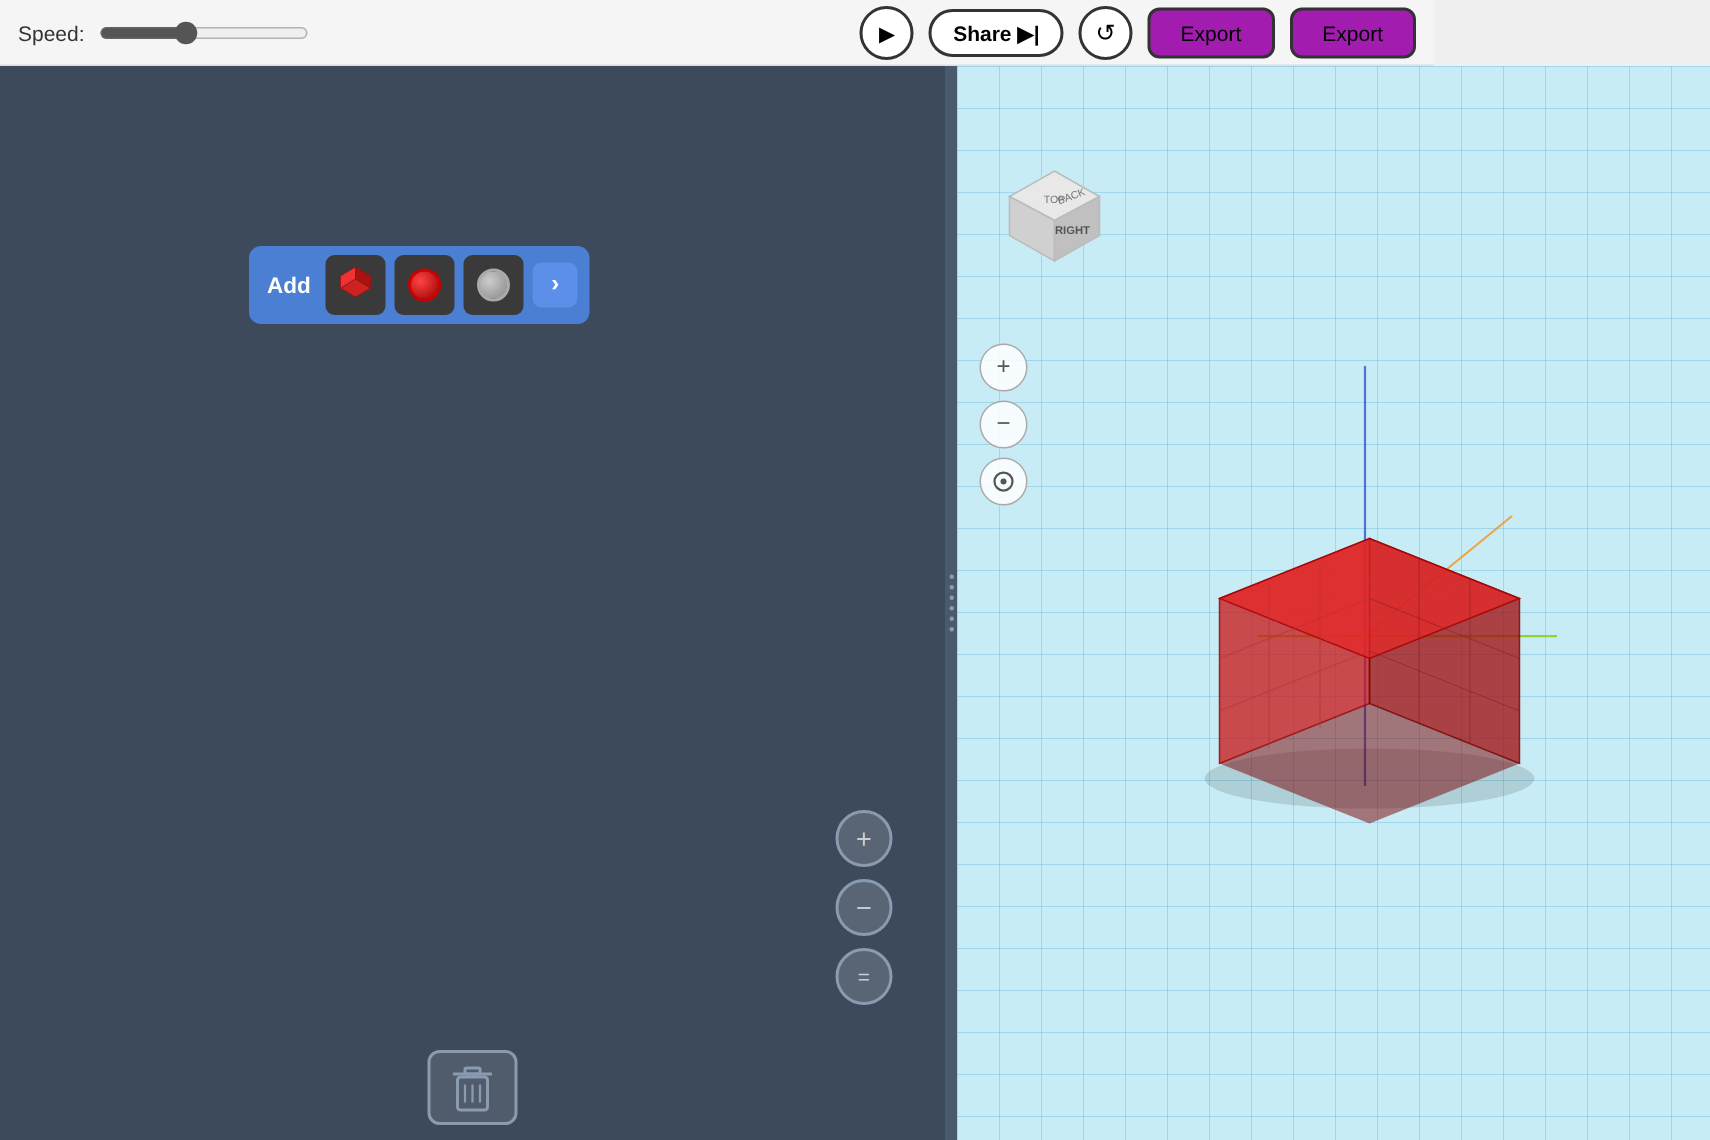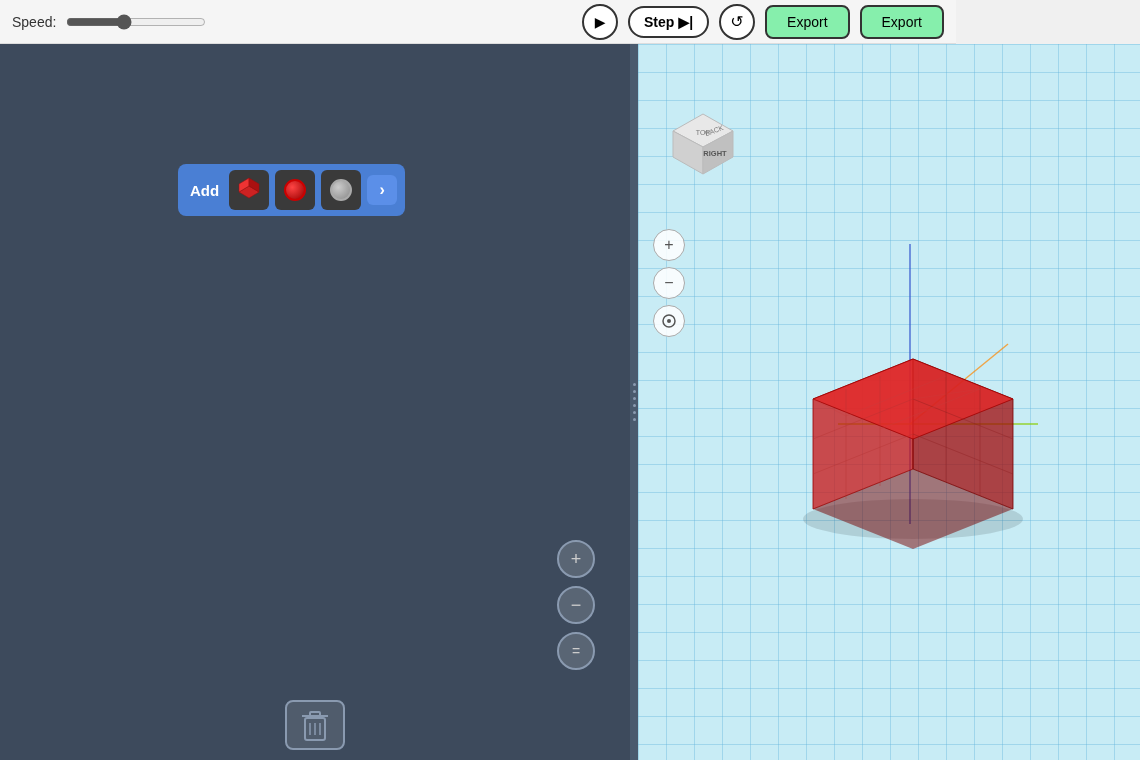--- a/index.html
+++ b/index.html
@@ -51,21 +51,21 @@
       border: 2px solid #333;
       background: white;
       display: flex; align-items: center; justify-content: center;
       cursor: pointer;
       font-size: 16px;
     }
     #export-btn, #share-btn {
       padding: 7px 20px;
       border: 2px solid #333;
       border-radius: 8px;
-      background: #86efac;
+      background: #a21caf;
       cursor: pointer;
       font-size: 14px;
       font-weight: 500;
     }
 
     
     #main {
       display: flex;
       width: 1140px;
       height: 716px;
@@ -77,21 +77,21 @@
       height: 716px;
       background: #3d4a5c;
       position: relative;
       overflow: hidden;
     }
 
     
     #code-block {
       position: absolute;
       top: 120px;
-      left: 178px;
+      left: 166px;
       display: flex;
       align-items: center;
       background: #4a7fd4;
       border-radius: 8px;
       padding: 6px 8px;
       gap: 6px;
       cursor: grab;
     }
     #add-label {
       color: white;
@@ -275,21 +275,21 @@
   <span id="speed-label">Speed:</span>
   <input id="speed-slider" type="range" min="0" max="100" value="40" style="">
 
   <div class="toolbar-spacer"></div>
 
   <button id="play-btn">
     <span>▶</span>
   </button>
 
   <button id="step-btn">
-    <span>Step</span>
+    <span>Share</span>
     <span>▶|</span>
   </button>
 
   <button id="reset-btn">
     <span>↺</span>
   </button>
 
   <button id="export-btn">
     <span>Export</span>
   </button>

